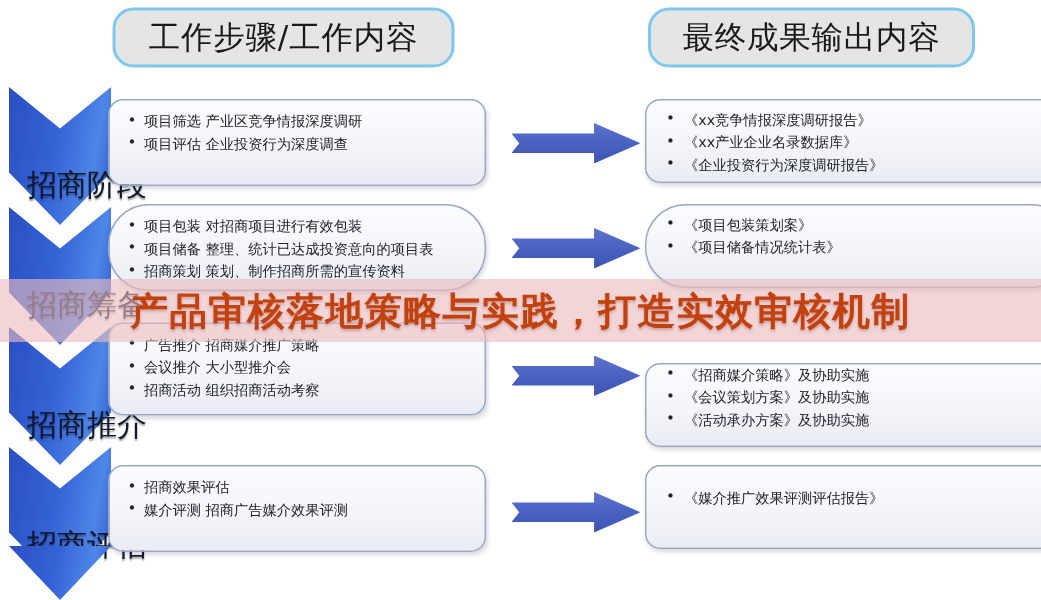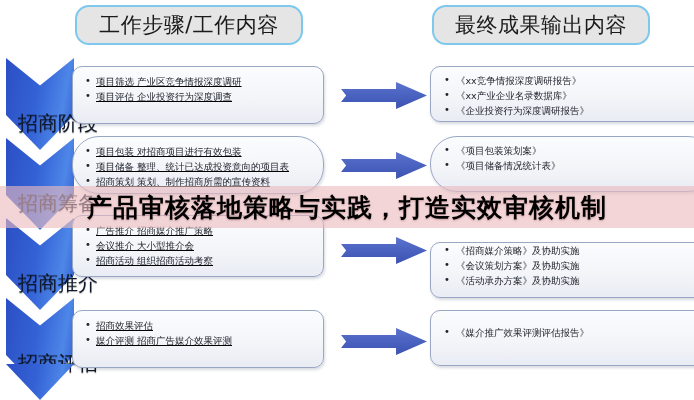--- a/index.html
+++ b/index.html
@@ -124,21 +124,21 @@
     font-size: 10px;
     color: #20242c;
   }
   .card.right li {
     padding-left: 13px;
   }
   .card.right li::before {
     left: 1px;
   }
 
-  .card-left  { left: 72px;  width: 252px; text-decoration: underline; }
+  .card-left  { left: 72px;  width: 252px; }
   .card-right { left: 430px; width: 285px; }
 
   
   .row1-card { top: 66px;  height: 58px; }
   .row2-card { top: 136px; height: 58px; border-radius: 27px; }
   .row3-card { top: 215px; height: 62px; }
   .row4-card { top: 310px; height: 58px; }
 
   .card-right.row1-card { top: 66px;  height: 56px; padding-top: 6px; }
   .card-right.row2-card { top: 136px; height: 56px; padding-top: 6px; }
@@ -169,21 +169,21 @@
     height: 42px;
     background: rgba(236, 188, 190, 0.62);
     display: flex;
     align-items: center;
     justify-content: center;
     pointer-events: none;
   }
   #overlay-text {
     font-size: 25px;
     font-weight: bold;
-    color: #000000;
+    color: #c2410c;
     letter-spacing: 1px;
     white-space: nowrap;
     text-shadow: 0 1px 2px rgba(150,90,95,.45);
   }
 </style>
 </head>
 <body>
 
 <div id="stage">
 

